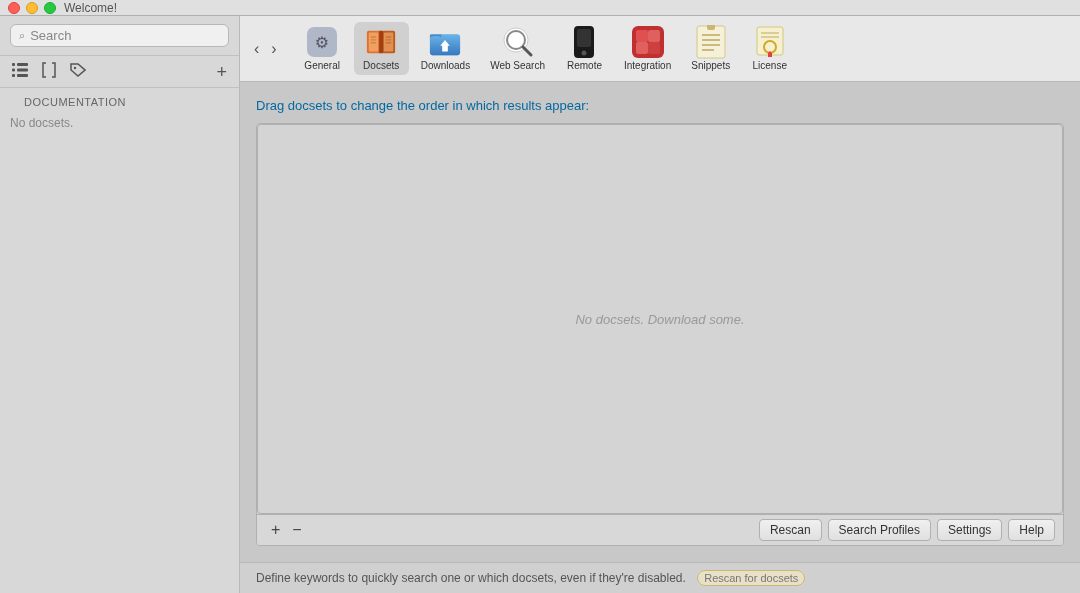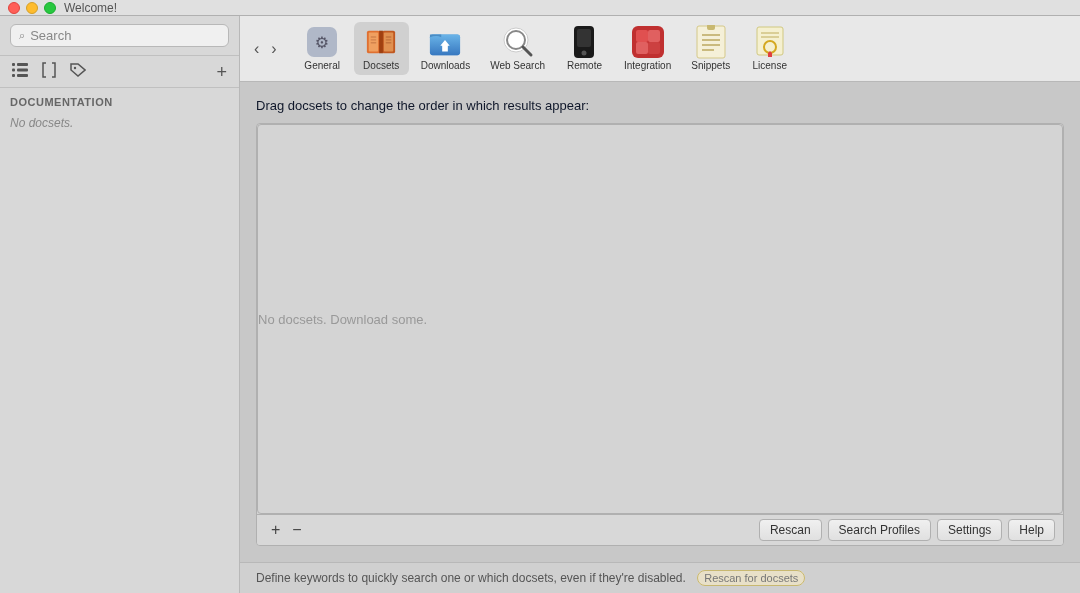--- a/index.html
+++ b/index.html
@@ -104,31 +104,31 @@
     }
 
     .sidebar-icon-btn.add {
       margin-left: auto;
       font-size: 18px;
       font-weight: 300;
     }
 
     .sidebar-section-label {
       font-size: 11px;
-      font-weight: 700;
+      font-weight: 400;
       color: #666;
       padding: 8px 10px 4px;
       letter-spacing: 0.5px;
+      margin-left: 14px;
     }
 
     .sidebar-empty-msg {
       font-size: 12px;
       color: #888;
       padding: 4px 10px;
-      font-style: italic;
     }
 
     
     .content-area {
       flex: 1;
       background: #c8c8c8;
       display: flex;
       flex-direction: column;
       overflow: hidden;
     }
@@ -198,32 +198,34 @@
     .prefs-panel {
       flex: 1;
       display: flex;
       flex-direction: column;
       padding: 16px;
       overflow: hidden;
     }
 
     .prefs-drag-instruction {
       font-size: 13px;
-      color: #0f172a;
+      color: #0369a1;
       margin-bottom: 10px;
     }
 
     .docsets-list-area {
       flex: 1;
       background: #d4d4d4;
       border: 1px solid #b0b0b0;
       border-radius: 4px;
       display: flex;
       align-items: center;
+      justify-content: center;
       overflow: hidden;
+      font-style: italic;
     }
 
     .docsets-empty-msg {
       font-size: 13px;
       color: #999;
     }
 
     
     .docsets-bottom-bar {
       display: flex;

